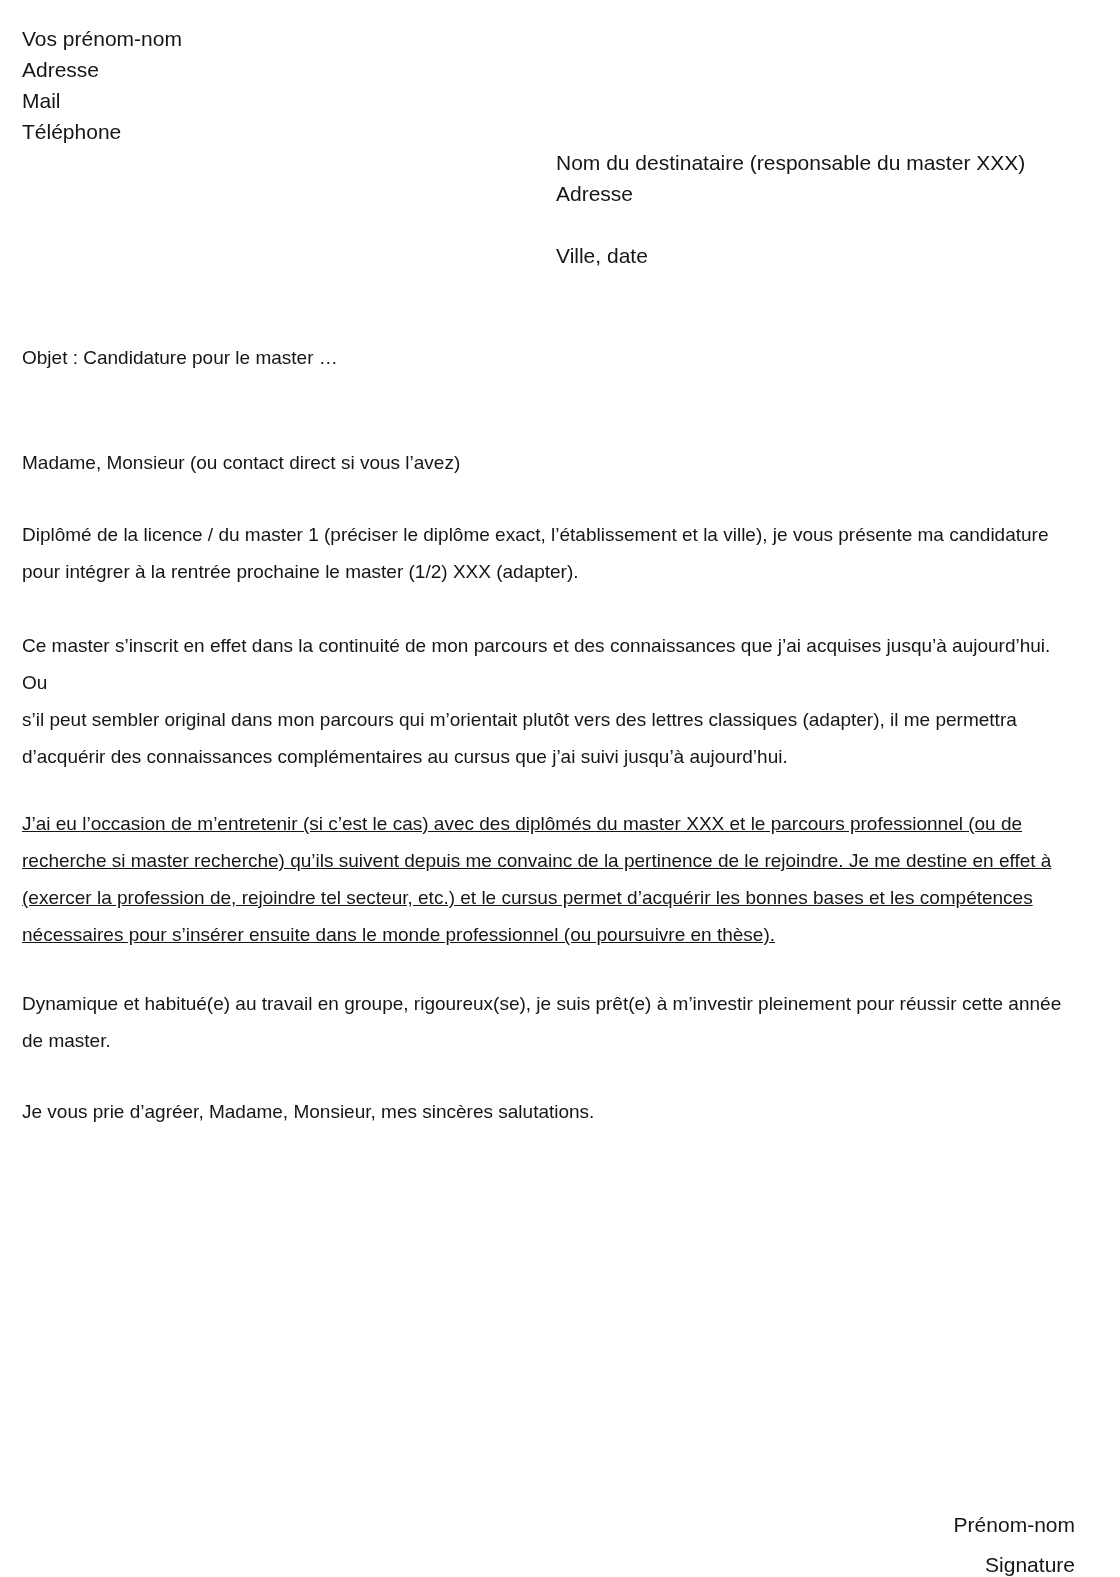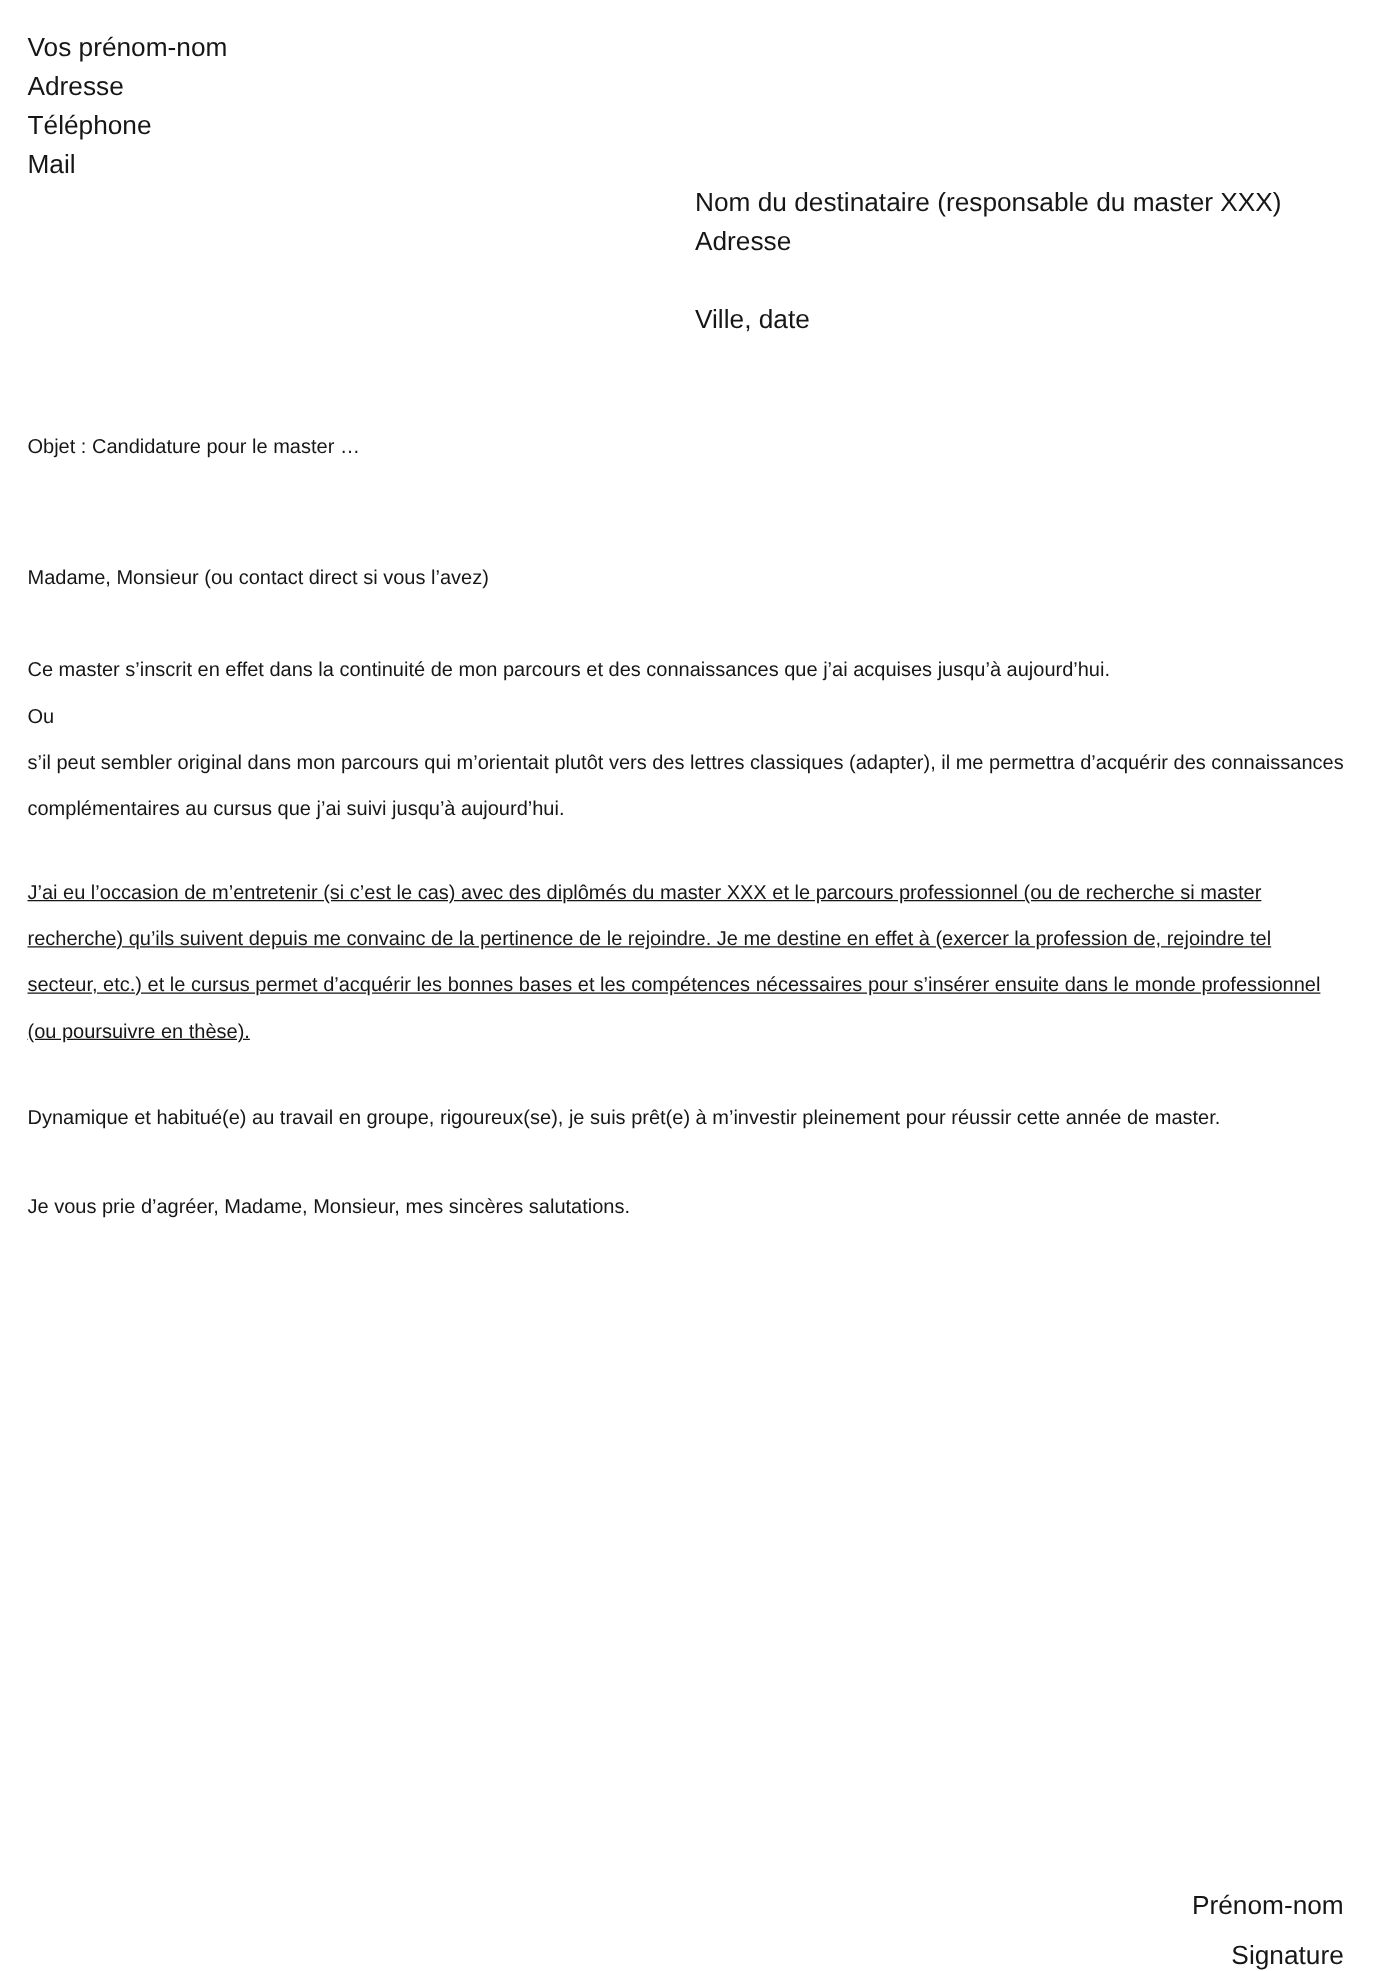--- a/index.html
+++ b/index.html
@@ -28,21 +28,21 @@
   }
   .recipient {
     margin-left: 534px;
     width: 482px;
     font-size: 21px;
     line-height: 31px;
   }
   .spacer31 { height: 31px; }
   p {
     margin: 0;
-    font-size: 16px;
+    font-size: 19px;
     line-height: 37px;
   }
   .subject    { margin-top: 68px; }
   .salutation { margin-top: 68px; }
   .p1 { margin-top: 35px; }
   .p2 { margin-top: 37px; }
   .or-line { font-weight: normal; }
   .p4 { margin-top: 30px; text-decoration: underline; }
   .p5 { margin-top: 32px; }
   .closing { margin-top: 34px; }
@@ -56,35 +56,36 @@
   }
 </style>
 </head>
 <body>
 
 <div class="page">
 
   <div class="sender">
     <div>Vos prénom-nom</div>
     <div>Adresse</div>
+    <div>Mail</div>
     <div>Téléphone</div>
-    <div>Mail</div>
   </div>
 
   <div class="recipient">
     <div>Nom du destinataire (responsable du master XXX)</div>
     <div>Adresse</div>
     <div class="spacer31"></div>
     <div>Ville, date</div>
   </div>
 
   <p class="subject">Objet : Candidature pour le master …</p>
 
   <p class="salutation">Madame, Monsieur (ou contact direct si vous l’avez)</p>
 
+  <p class="p1">Diplômé de la licence / du master 1 (préciser le diplôme exact, l’établissement et la ville), je vous présente ma candidature pour intégrer à la rentrée prochaine le master (1/2) XXX (adapter).</p>
 
   <p class="p2">Ce master s’inscrit en effet dans la continuité de mon parcours et des connaissances que j’ai acquises jusqu’à aujourd’hui.</p>
   <p class="or-line">Ou</p>
   <p>s’il peut sembler original dans mon parcours qui m’orientait plutôt vers des lettres classiques (adapter), il me permettra d’acquérir des connaissances complémentaires au cursus que j’ai suivi jusqu’à aujourd’hui.</p>
 
   <p class="p4">J’ai eu l’occasion de m’entretenir (si c’est le cas) avec des diplômés du master XXX et le parcours professionnel (ou de recherche si master recherche) qu’ils suivent depuis me convainc de la pertinence de le rejoindre. Je me destine en effet à (exercer la profession de, rejoindre tel secteur, etc.) et le cursus permet d’acquérir les bonnes bases et les compétences nécessaires pour s’insérer ensuite dans le monde professionnel (ou poursuivre en thèse).</p>
 
   <p class="p5">Dynamique et habitué(e) au travail en groupe, rigoureux(se), je suis prêt(e) à m’investir pleinement pour réussir cette année de master.</p>
 
   <p class="closing">Je vous prie d’agréer, Madame, Monsieur, mes sincères salutations.</p>

